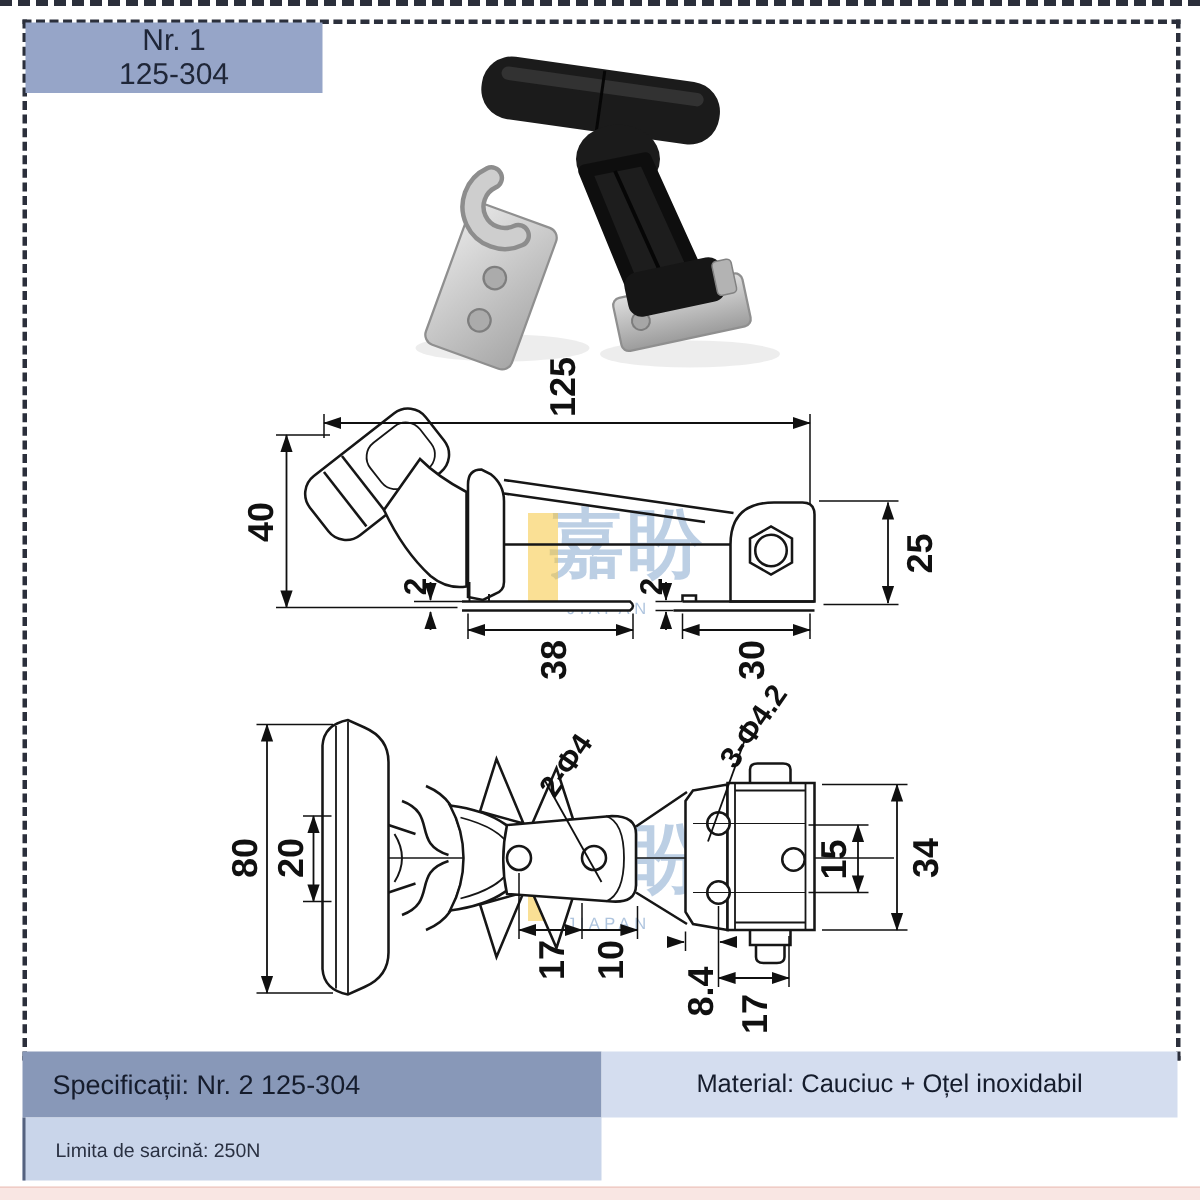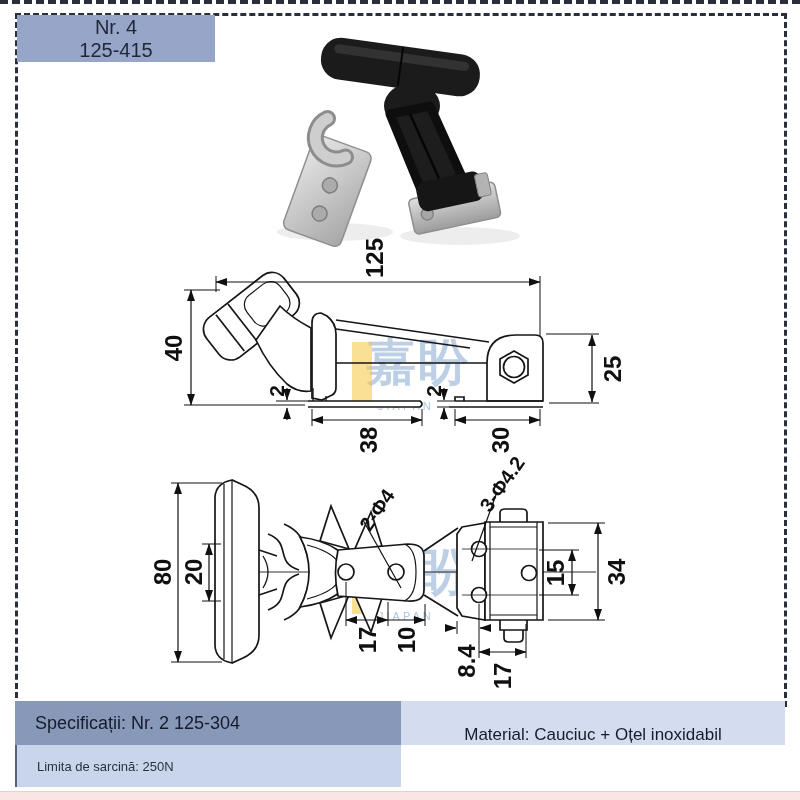--- a/index.html
+++ b/index.html
@@ -14,35 +14,35 @@
   .wm .chars{font-size:50px;font-weight:bold;color:rgba(160,186,216,0.70);letter-spacing:2px;line-height:52px;text-align:right;}
   .wm .sub{font-size:11px;letter-spacing:3px;color:rgba(160,186,216,0.85);margin-left:28px;margin-top:12px;}
   .wm .ybar{position:absolute;left:2px;top:6px;width:20px;height:62px;background:rgba(246,198,62,0.55);}
   svg#art{position:absolute;left:0;top:0;}
   svg text{font-family:"Liberation Sans",sans-serif;font-weight:bold;fill:#101010;}
   .spec-table{position:absolute;left:15px;top:701px;width:770px;height:86px;display:grid;
               grid-template-columns:386px 384px;grid-template-rows:44px 42px;}
   .cell{display:flex;align-items:center;color:#151c2c;}
   .c-spec{background:#8898b8;font-size:18px;padding-left:20px;}
   .c-weight{background:#8898b8;font-size:17px;padding-left:9px;border-left:2px solid #55627f;}
-  .c-material{background:#d4ddef;font-size:17px;justify-content:center;align-items:flex-end;}
+  .c-material{background:#d4ddef;font-size:17px;justify-content:center;}
   .c-load{background:#c9d5ea;font-size:13px;color:#2a3142;padding-left:20px;border-left:2px solid #55627f;}
   .pink-strip{position:absolute;left:0;bottom:0;width:800px;height:8px;background:#f9e6e3;border-top:1px solid #efccc6;}
 </style>
 </head>
 <body>
 
 <div id="stage">
 
   <div class="top-edge-dash"></div>
   <div class="main-dash"></div>
 
   <div class="badge">
-    <div>Nr. 4</div>
-    <div>125-415</div>
+    <div>Nr. 1</div>
+    <div>125-304</div>
   </div>
 
   <div class="wm" style="left:350px;top:336px;">
     <div class="ybar"></div>
     <div class="chars">嘉盼</div>
     <div class="sub">JIAPAN</div>
   </div>
   <div class="wm" style="left:350px;top:546px;">
     <div class="ybar"></div>
     <div class="chars">嘉盼</div>

